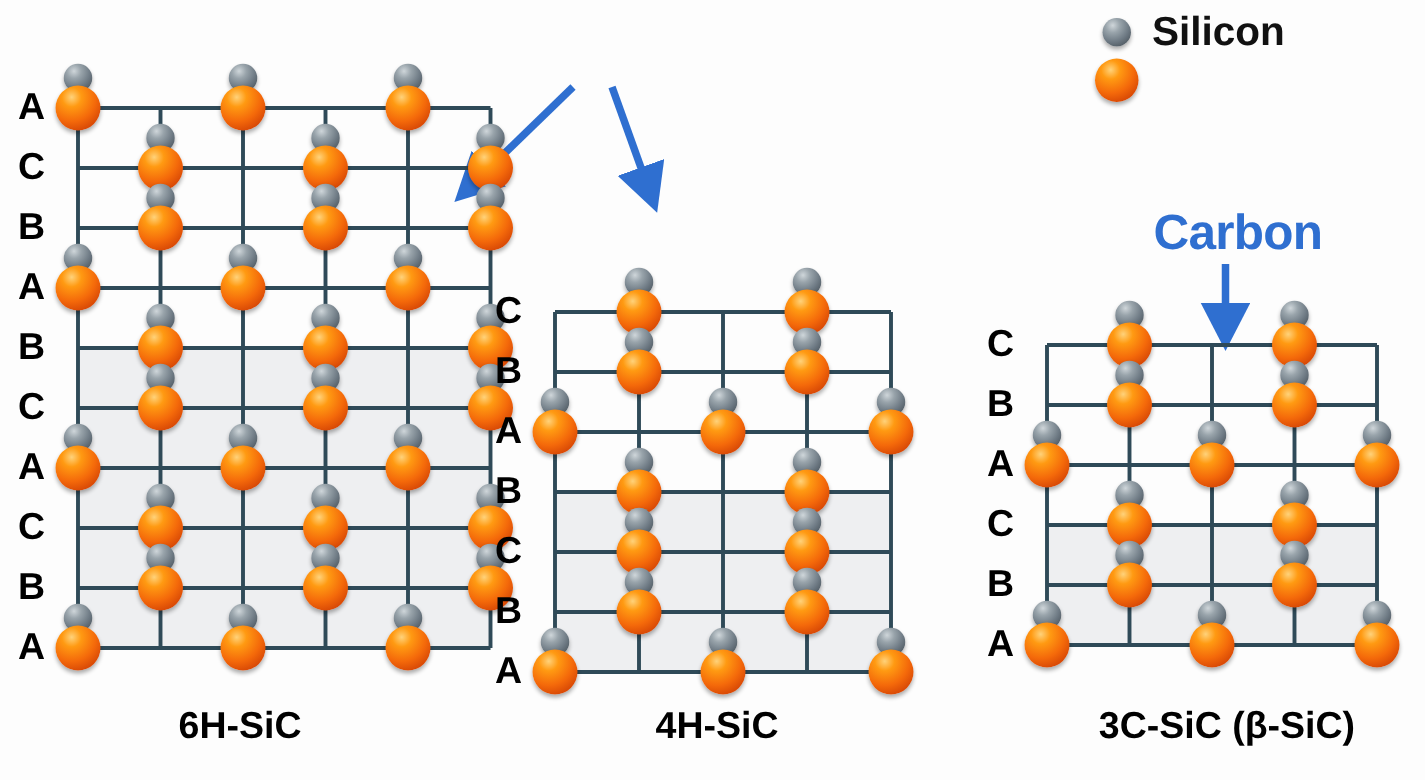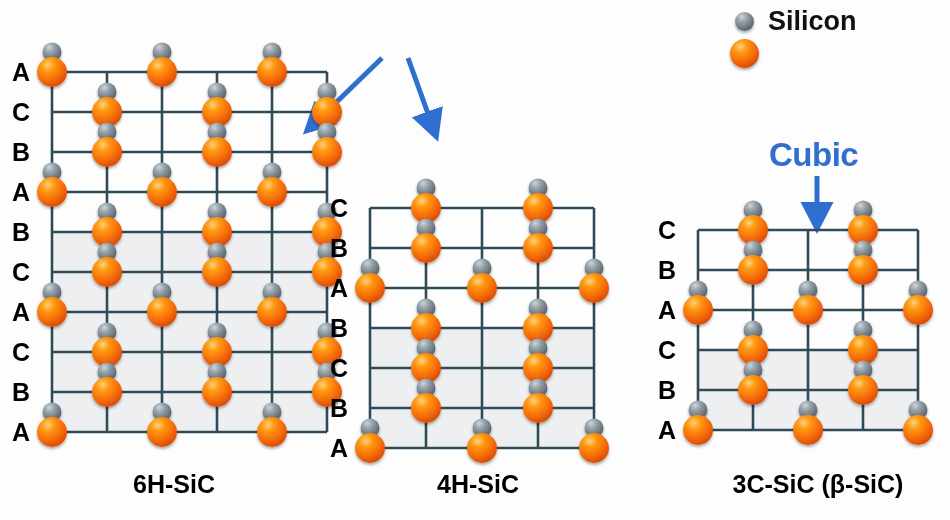--- a/index.html
+++ b/index.html
@@ -71,21 +71,21 @@
     <defs>
       <marker id="ah" markerWidth="7" markerHeight="7" refX="2.2" refY="3.3" orient="auto">
         <path d="M0,0 L6.4,3.3 L0,6.6 z" fill="#2f6fd0"></path>
       </marker>
     </defs>
     <line x1="382" y1="58" x2="318" y2="120" stroke="#2f6fd0" stroke-width="5" marker-end="url(#ah)"></line>
     <line x1="408" y1="58" x2="431" y2="122" stroke="#2f6fd0" stroke-width="5" marker-end="url(#ah)"></line>
     <line x1="817" y1="176" x2="817" y2="213" stroke="#2f6fd0" stroke-width="5" marker-end="url(#ah)"></line>
   </svg>
 
-  <div class="kind-label" id="cubic-label">Cubic</div>
+  <div class="kind-label" id="cubic-label">Carbon</div>
 
   <div class="legend">
     <div class="legend-row">
       <span class="legend-swatch">
         <span class="atom c" style="position:relative;left:0;top:0;transform:none;width:19px;height:19px;"></span>
       </span>
       <span class="legend-text">Silicon</span>
     </div>
     <div class="legend-row">
       <span class="legend-swatch">
@@ -179,21 +179,21 @@
         <div class="atom si" style="width: 30px; height: 30px; left: 165px; top: 320px;"></div>
         <div class="atom c" style="width: 19px; height: 19px; left: 275px; top: 300px;"></div>
         <div class="atom si" style="width: 30px; height: 30px; left: 275px; top: 320px;"></div>
         <div class="atom c" style="width: 19px; height: 19px; left: 0px; top: 340px;"></div>
         <div class="atom si" style="width: 30px; height: 30px; left: 0px; top: 360px;"></div>
         <div class="atom c" style="width: 19px; height: 19px; left: 110px; top: 340px;"></div>
         <div class="atom si" style="width: 30px; height: 30px; left: 110px; top: 360px;"></div>
         <div class="atom c" style="width: 19px; height: 19px; left: 220px; top: 340px;"></div>
         <div class="atom si" style="width: 30px; height: 30px; left: 220px; top: 360px;"></div>
       </div>
-      <div class="caption" style="left: 24px; top: 470px; width: 300px;">6H-SiC</div>
+      <div class="caption" style="left: 10px; top: 470px; width: 300px;">6H-SiC</div>
       <div class="panel" style="left: 370px; top: 208px; width: 224px; height: 240px;">
         <svg class="lattice" width="304" height="320" style="left:-40px;top:-40px;">
           <rect x="40" y="160" width="224" height="120" fill="#eeeff1"></rect>
           <line x1="40" y1="40" x2="40" y2="280" stroke="#2f4a58" stroke-width="2.6"></line>
           <line x1="96" y1="40" x2="96" y2="280" stroke="#2f4a58" stroke-width="2.6"></line>
           <line x1="152" y1="40" x2="152" y2="280" stroke="#2f4a58" stroke-width="2.6"></line>
           <line x1="208" y1="40" x2="208" y2="280" stroke="#2f4a58" stroke-width="2.6"></line>
           <line x1="264" y1="40" x2="264" y2="280" stroke="#2f4a58" stroke-width="2.6"></line>
           <line x1="40" y1="40" x2="264" y2="40" stroke="#2f4a58" stroke-width="2.6"></line>
           <line x1="40" y1="80" x2="264" y2="80" stroke="#2f4a58" stroke-width="2.6"></line>

